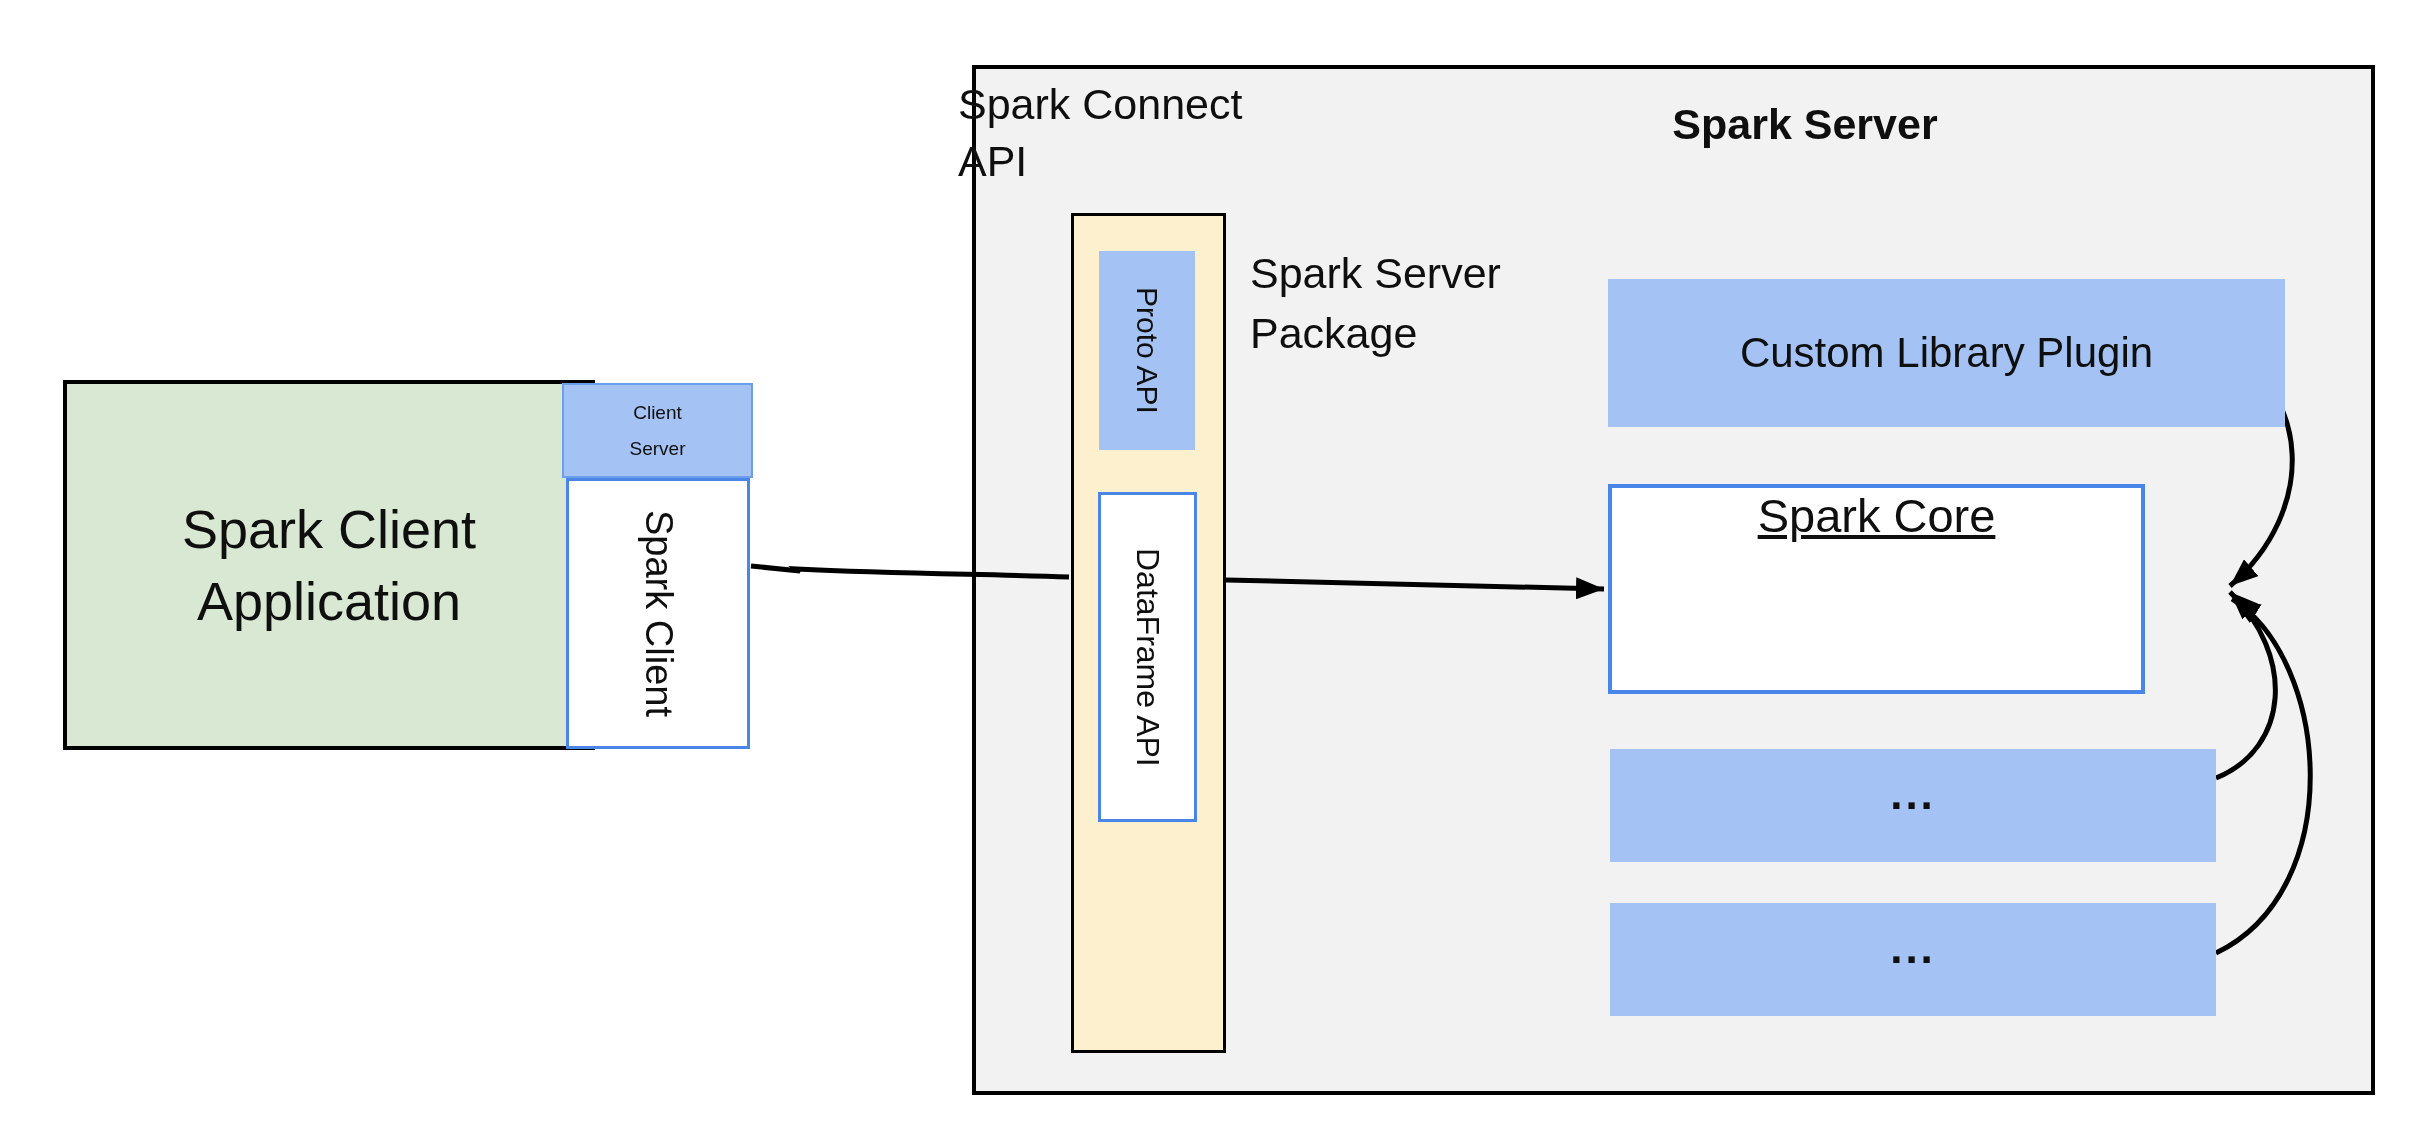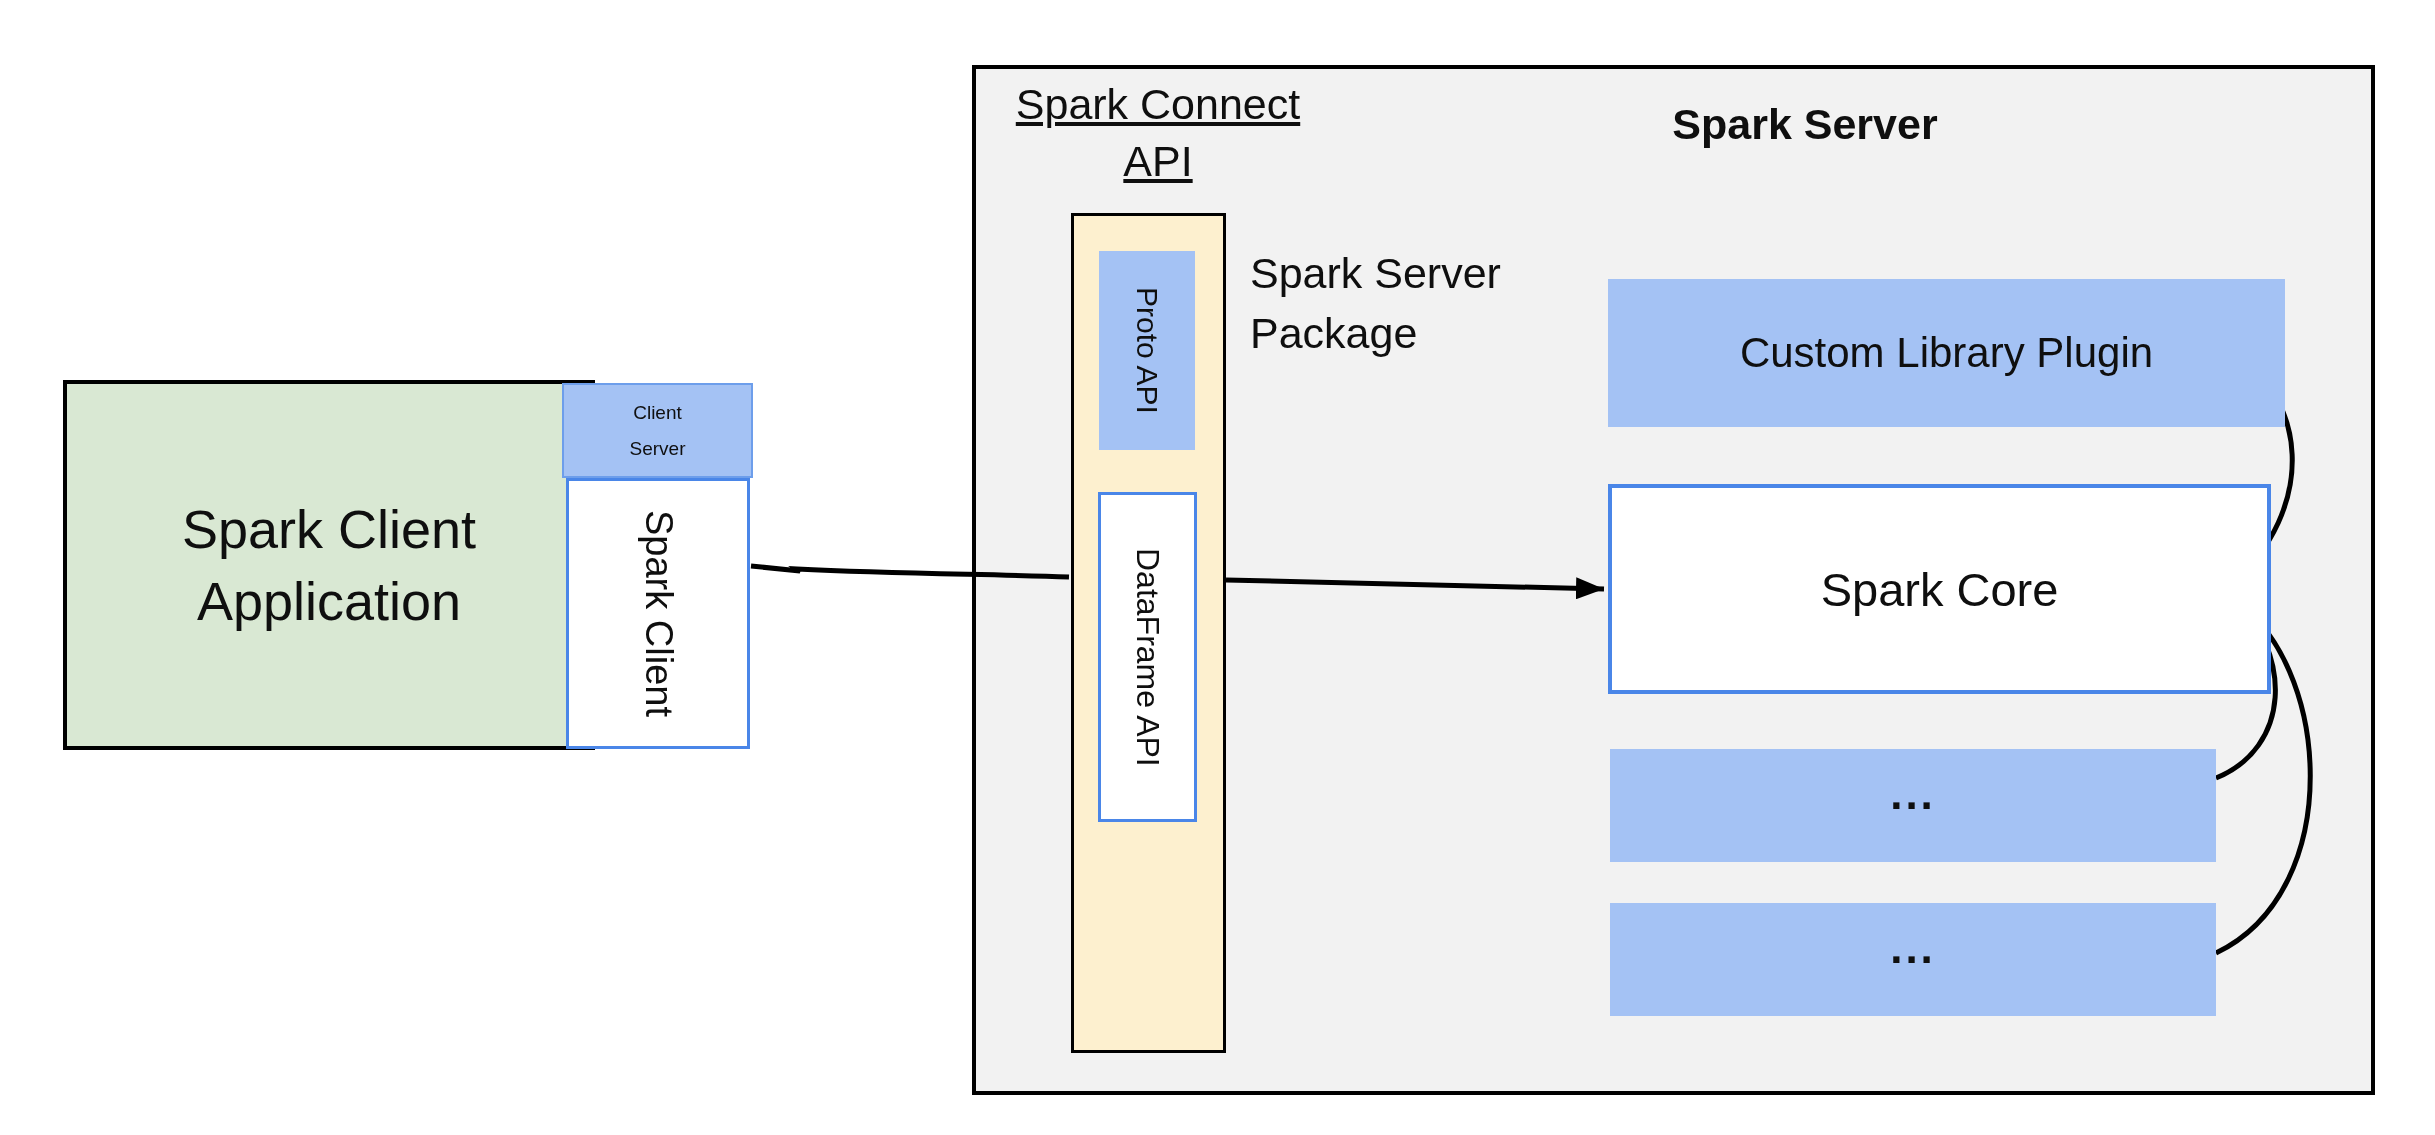--- a/index.html
+++ b/index.html
@@ -46,21 +46,21 @@
   }
 
   .vtext{
     writing-mode:vertical-rl;text-orientation:mixed;
     white-space:nowrap;
   }
   .spark-client .vtext{font-size:38px;}
 
   .connect-title{
     left:958px;top:76px;width:400px;
-    font-size:43px;line-height:57px;text-align:center;z-index:3;text-decoration:underline;
+    font-size:43px;line-height:57px;text-align:left;z-index:3;
   }
   .server-title{
     left:1600px;top:98px;width:410px;
     font-size:43px;line-height:52px;font-weight:bold;text-align:center;z-index:3;
   }
   .library-label{
     left:1250px;top:243px;width:400px;
     font-size:43px;line-height:60px;text-align:left;z-index:3;
   }
 
@@ -82,23 +82,23 @@
   .dataframe-api .vtext{font-size:32px;}
 
   .plugin-box{
     left:1608px;top:279px;width:677px;height:148px;
     background:#a4c2f4;
     display:flex;align-items:center;justify-content:center;
   }
   .plugin-box .lbl{font-size:42px;}
 
   .core-box{
-    left:1608px;top:484px;width:663px;height:210px;
+    left:1608px;top:484px;width:537px;height:210px;
     background:#ffffff;border:4px solid #4a86e8;
-    display:flex;align-items:center;justify-content:center;
+    display:flex;align-items:flex-start;justify-content:center;text-decoration:underline;
   }
   .core-box .lbl{font-size:47px;}
 
   .dots-box{
     left:1610px;top:749px;width:606px;height:113px;
     background:#a4c2f4;
     display:flex;align-items:center;justify-content:center;
   }
   .dots-box.second{top:903px;}
   .dots-box .lbl{font-size:44px;font-weight:700;letter-spacing:3px;transform:translateY(-12px);}

